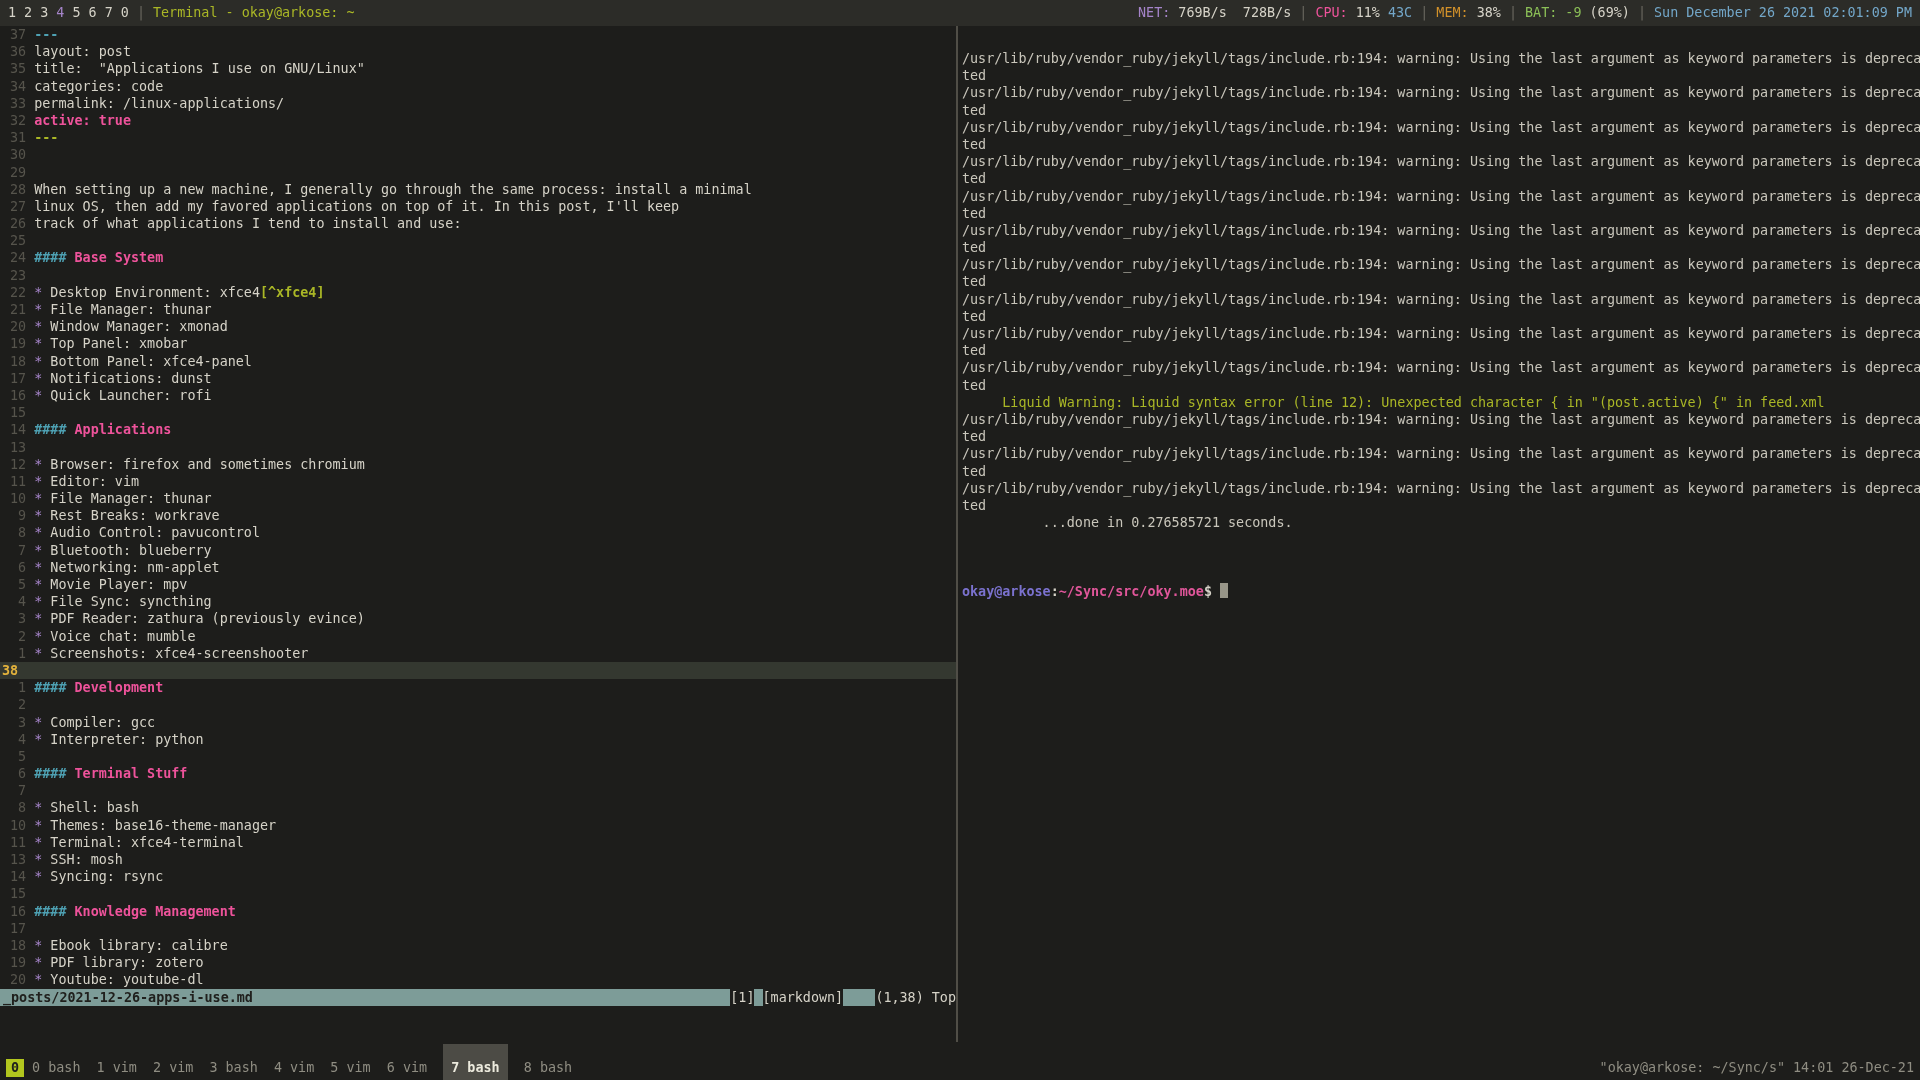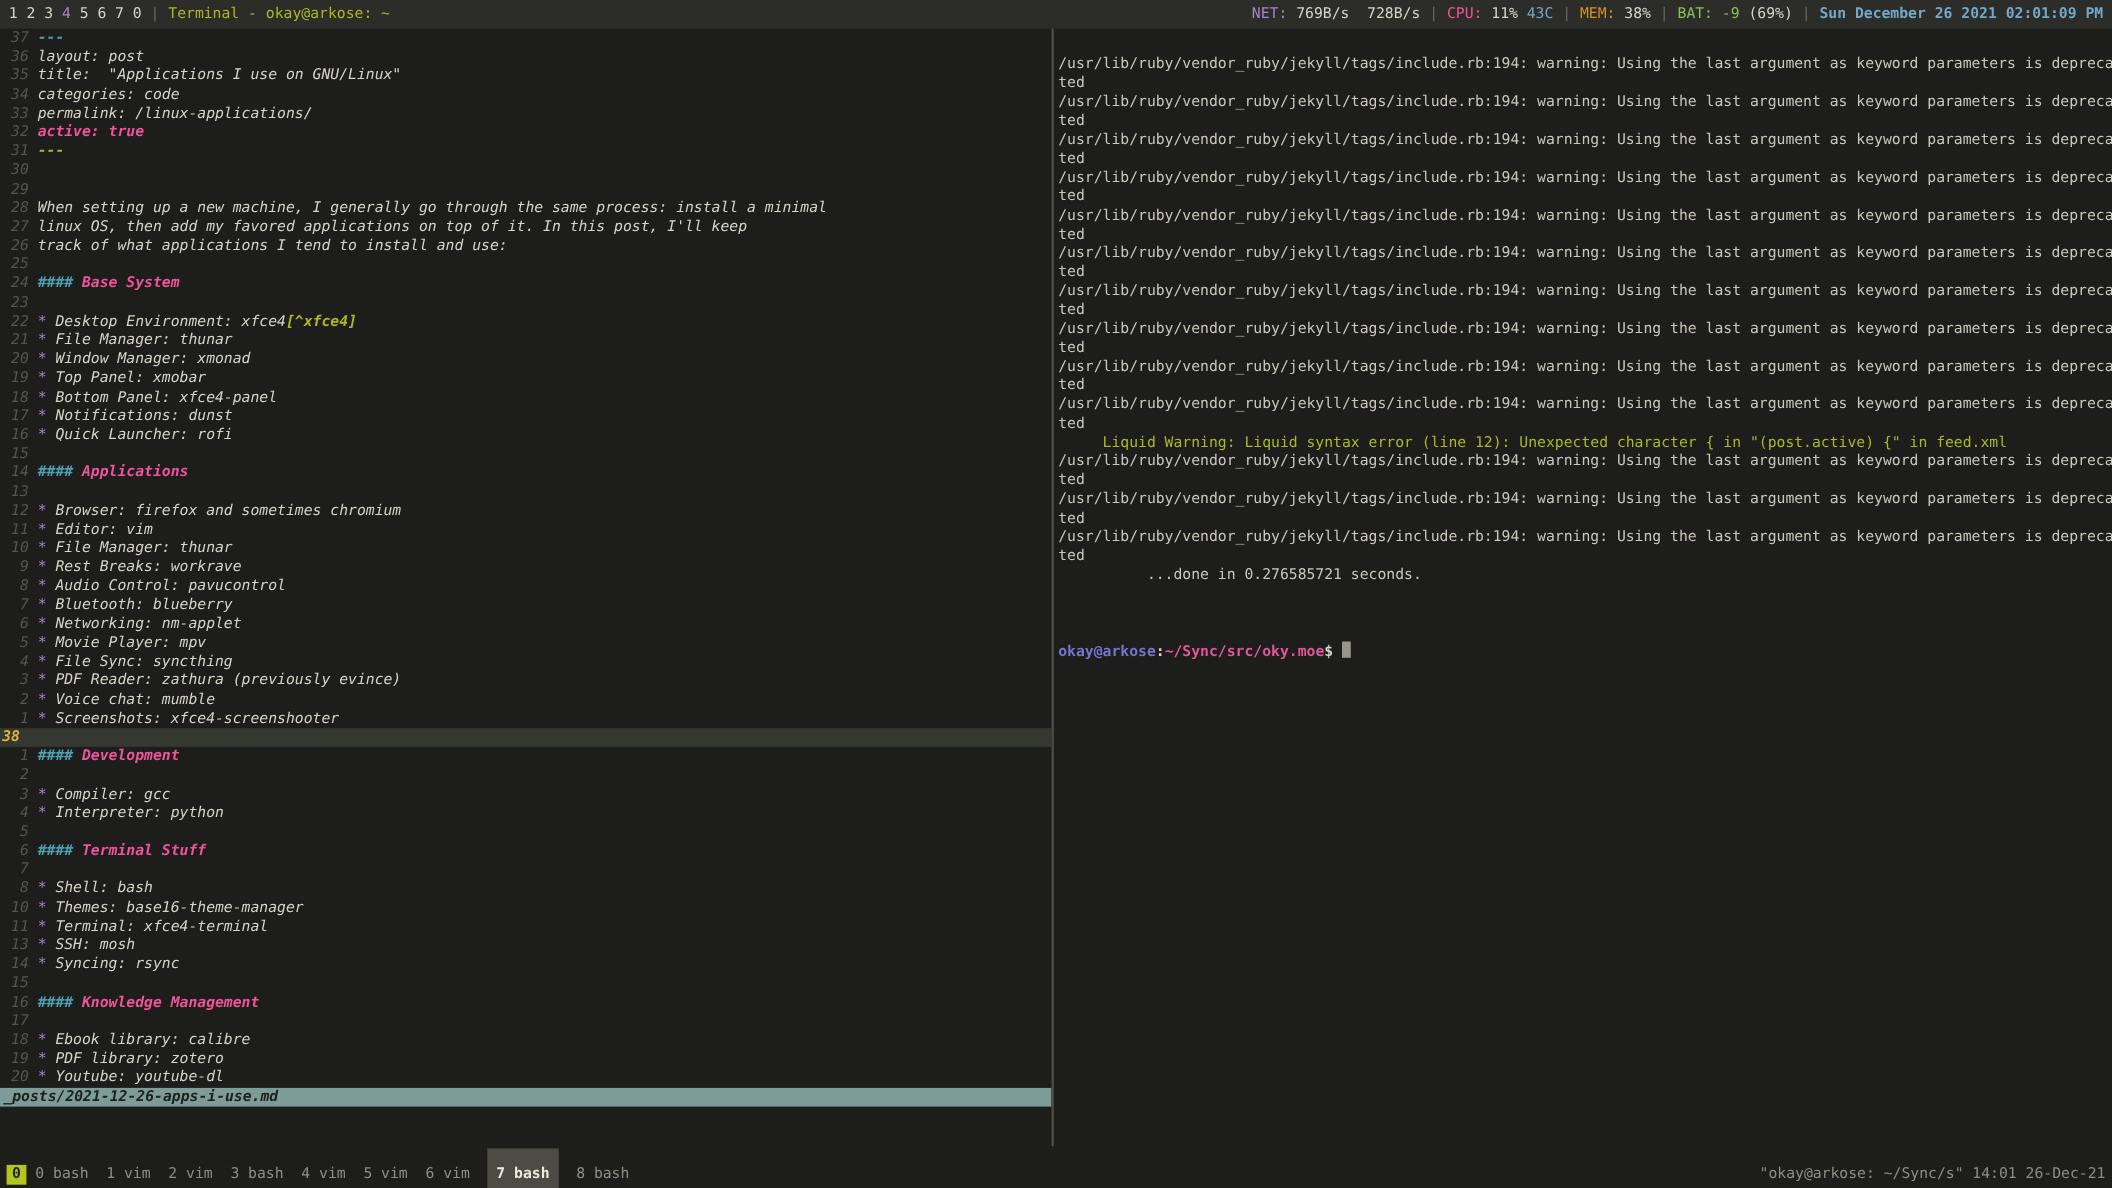--- a/index.html
+++ b/index.html
@@ -22,24 +22,24 @@
   .ws-active{color:var(--violet);}
   .xm-sep{color:var(--dim);}
   .xm-title{color:var(--green-yellow);margin-left:1ch;}
   .xm-label-net{color:var(--violet);}
   .xm-label-cpu{color:var(--pink);}
   .xm-label-mem{color:var(--amber);}
   .xm-label-bat{color:var(--green);}
   .xm-val{color:var(--foreground);}
   .xm-temp{color:var(--light-blue);}
   .xm-rate{color:var(--green);}
-  .xm-date{color:var(--light-blue);font-weight:bold;}
+  .xm-date{color:var(--light-blue);font-weight:normal;}
   
   #panes{position:absolute;top:26px;left:0;right:0;bottom:24px;display:flex;}
-  #vim-pane{width:956px;flex:none;overflow:hidden;font-style:italic;}
+  #vim-pane{width:956px;flex:none;overflow:hidden;}
   #pane-divider{width:2px;flex:none;background:var(--divider);height:1016px;}
   #shell-pane{flex:1;overflow:hidden;padding-left:4px;margin-top:24px;}
   .vrow,.trow{height:17.2px;line-height:17.2px;white-space:pre;overflow:hidden;}
   .vrow{padding-left:2px;}
   .ln{display:inline-block;width:3ch;text-align:right;margin-right:1ch;color:var(--line-number);}
   .cursorline{background:var(--cursorline-bg);}
   .cursorline .ln{text-align:left;color:var(--cursorline-number);font-weight:bold;}
   .sg-txt{color:var(--foreground);}
   .sg-hr1{color:var(--cyan);font-weight:bold;}
   .sg-hr2{color:var(--green-yellow);font-weight:bold;}
@@ -48,21 +48,21 @@
   .sg-head{color:var(--pink);font-weight:bold;}
   .sg-bullet{color:var(--violet);}
   .sg-ref{color:var(--green-yellow);font-weight:bold;}
   .t-warn{color:var(--warning-text);}
   .t-liquid{color:var(--green-yellow);}
   .p-user{color:var(--prompt-user);font-weight:bold;}
   .p-plain{color:var(--foreground);font-weight:bold;}
   .p-path{color:var(--prompt-path);font-weight:bold;}
   .p-cursor{display:inline-block;width:1ch;height:15px;background:var(--cursor-block);vertical-align:-2px;margin-left:1ch;}
   
-  #vim-statusline{height:17px;line-height:17.2px;background:var(--statusline-teal);display:flex;white-space:pre;overflow:hidden;flex-direction:column;}
+  #vim-statusline{height:17px;line-height:17.2px;background:var(--statusline-teal);display:flex;white-space:pre;overflow:hidden;}
   .sl-file{color:var(--statusline-text-dark);font-weight:bold;padding-left:3px;}
   .sl-fill{flex:1;}
   .sl-chip{background:var(--terminal-bg);color:var(--foreground);}
   .sl-gap1{width:1ch;}
   .sl-gap2{width:4ch;}
   
   #tmux-bar{position:absolute;left:0;right:0;bottom:0;height:24px;background:var(--terminal-bg);
     display:flex;align-items:center;white-space:pre;padding:0 6px;}
   #tmux-session{background:var(--session-badge-bg);color:#20201d;font-weight:bold;padding:0 5px;margin-right:1ch;}
   .tmux-win{color:var(--tmux-fg);margin-right:2ch;}

